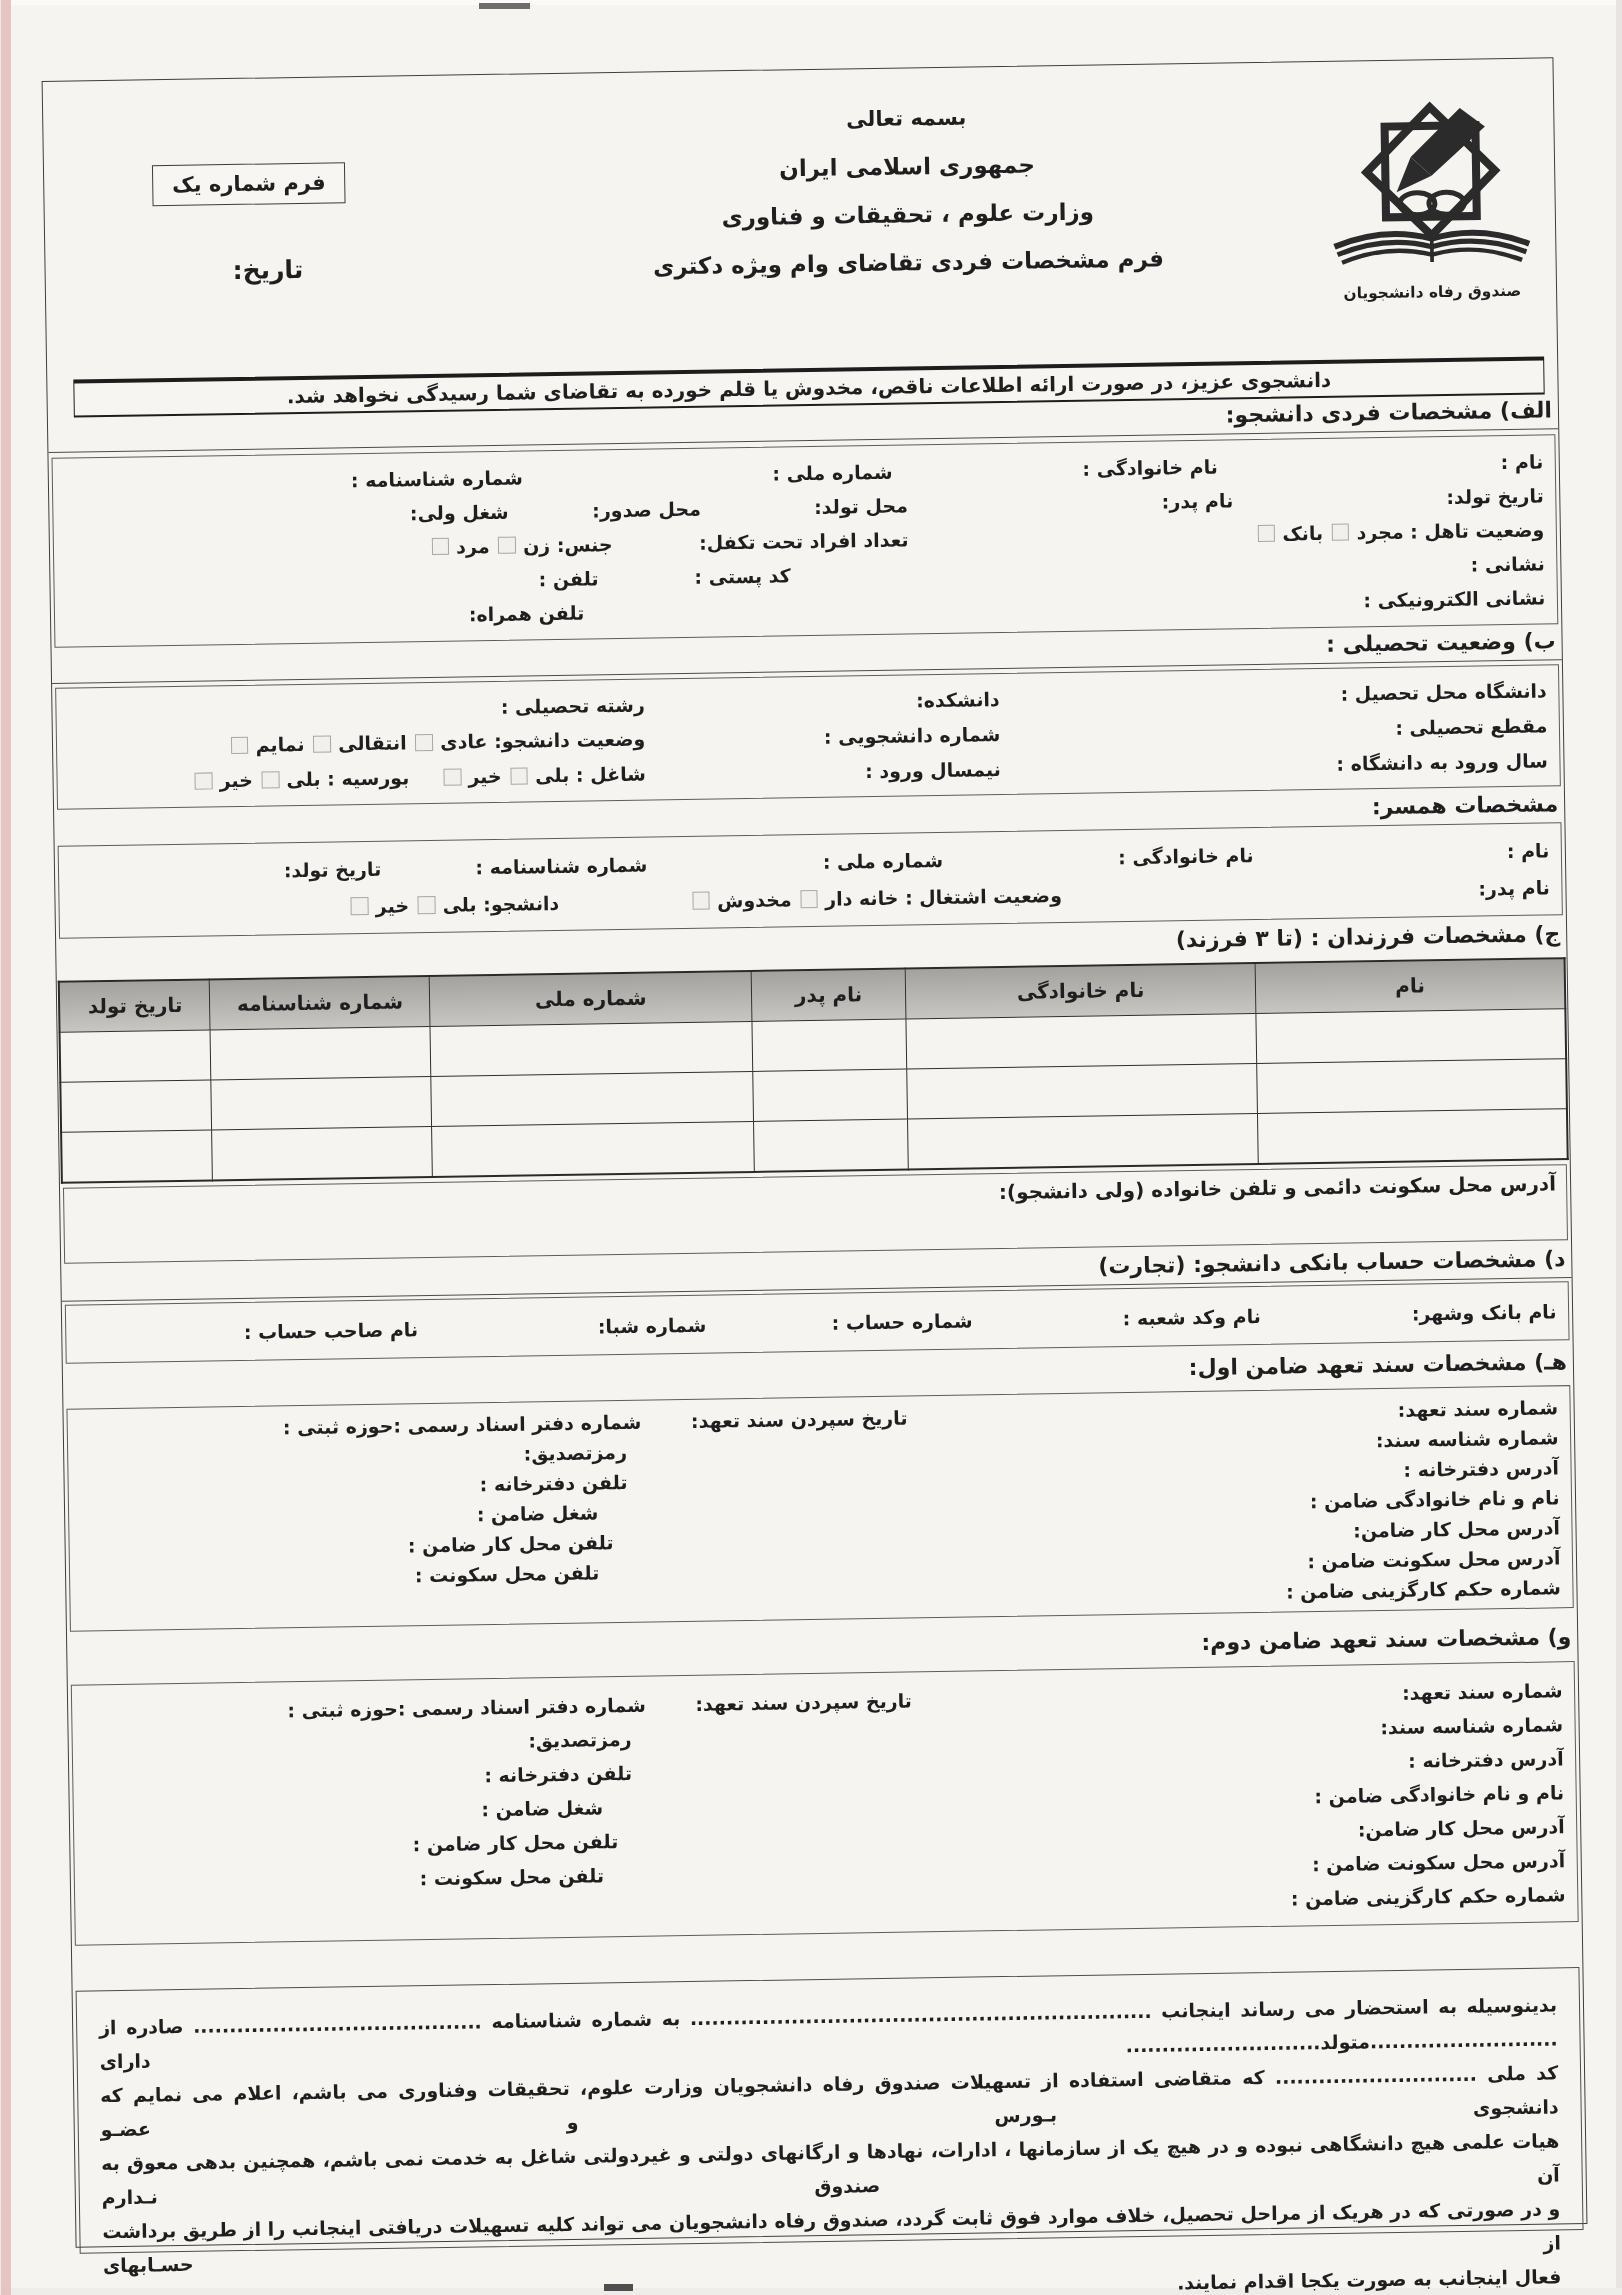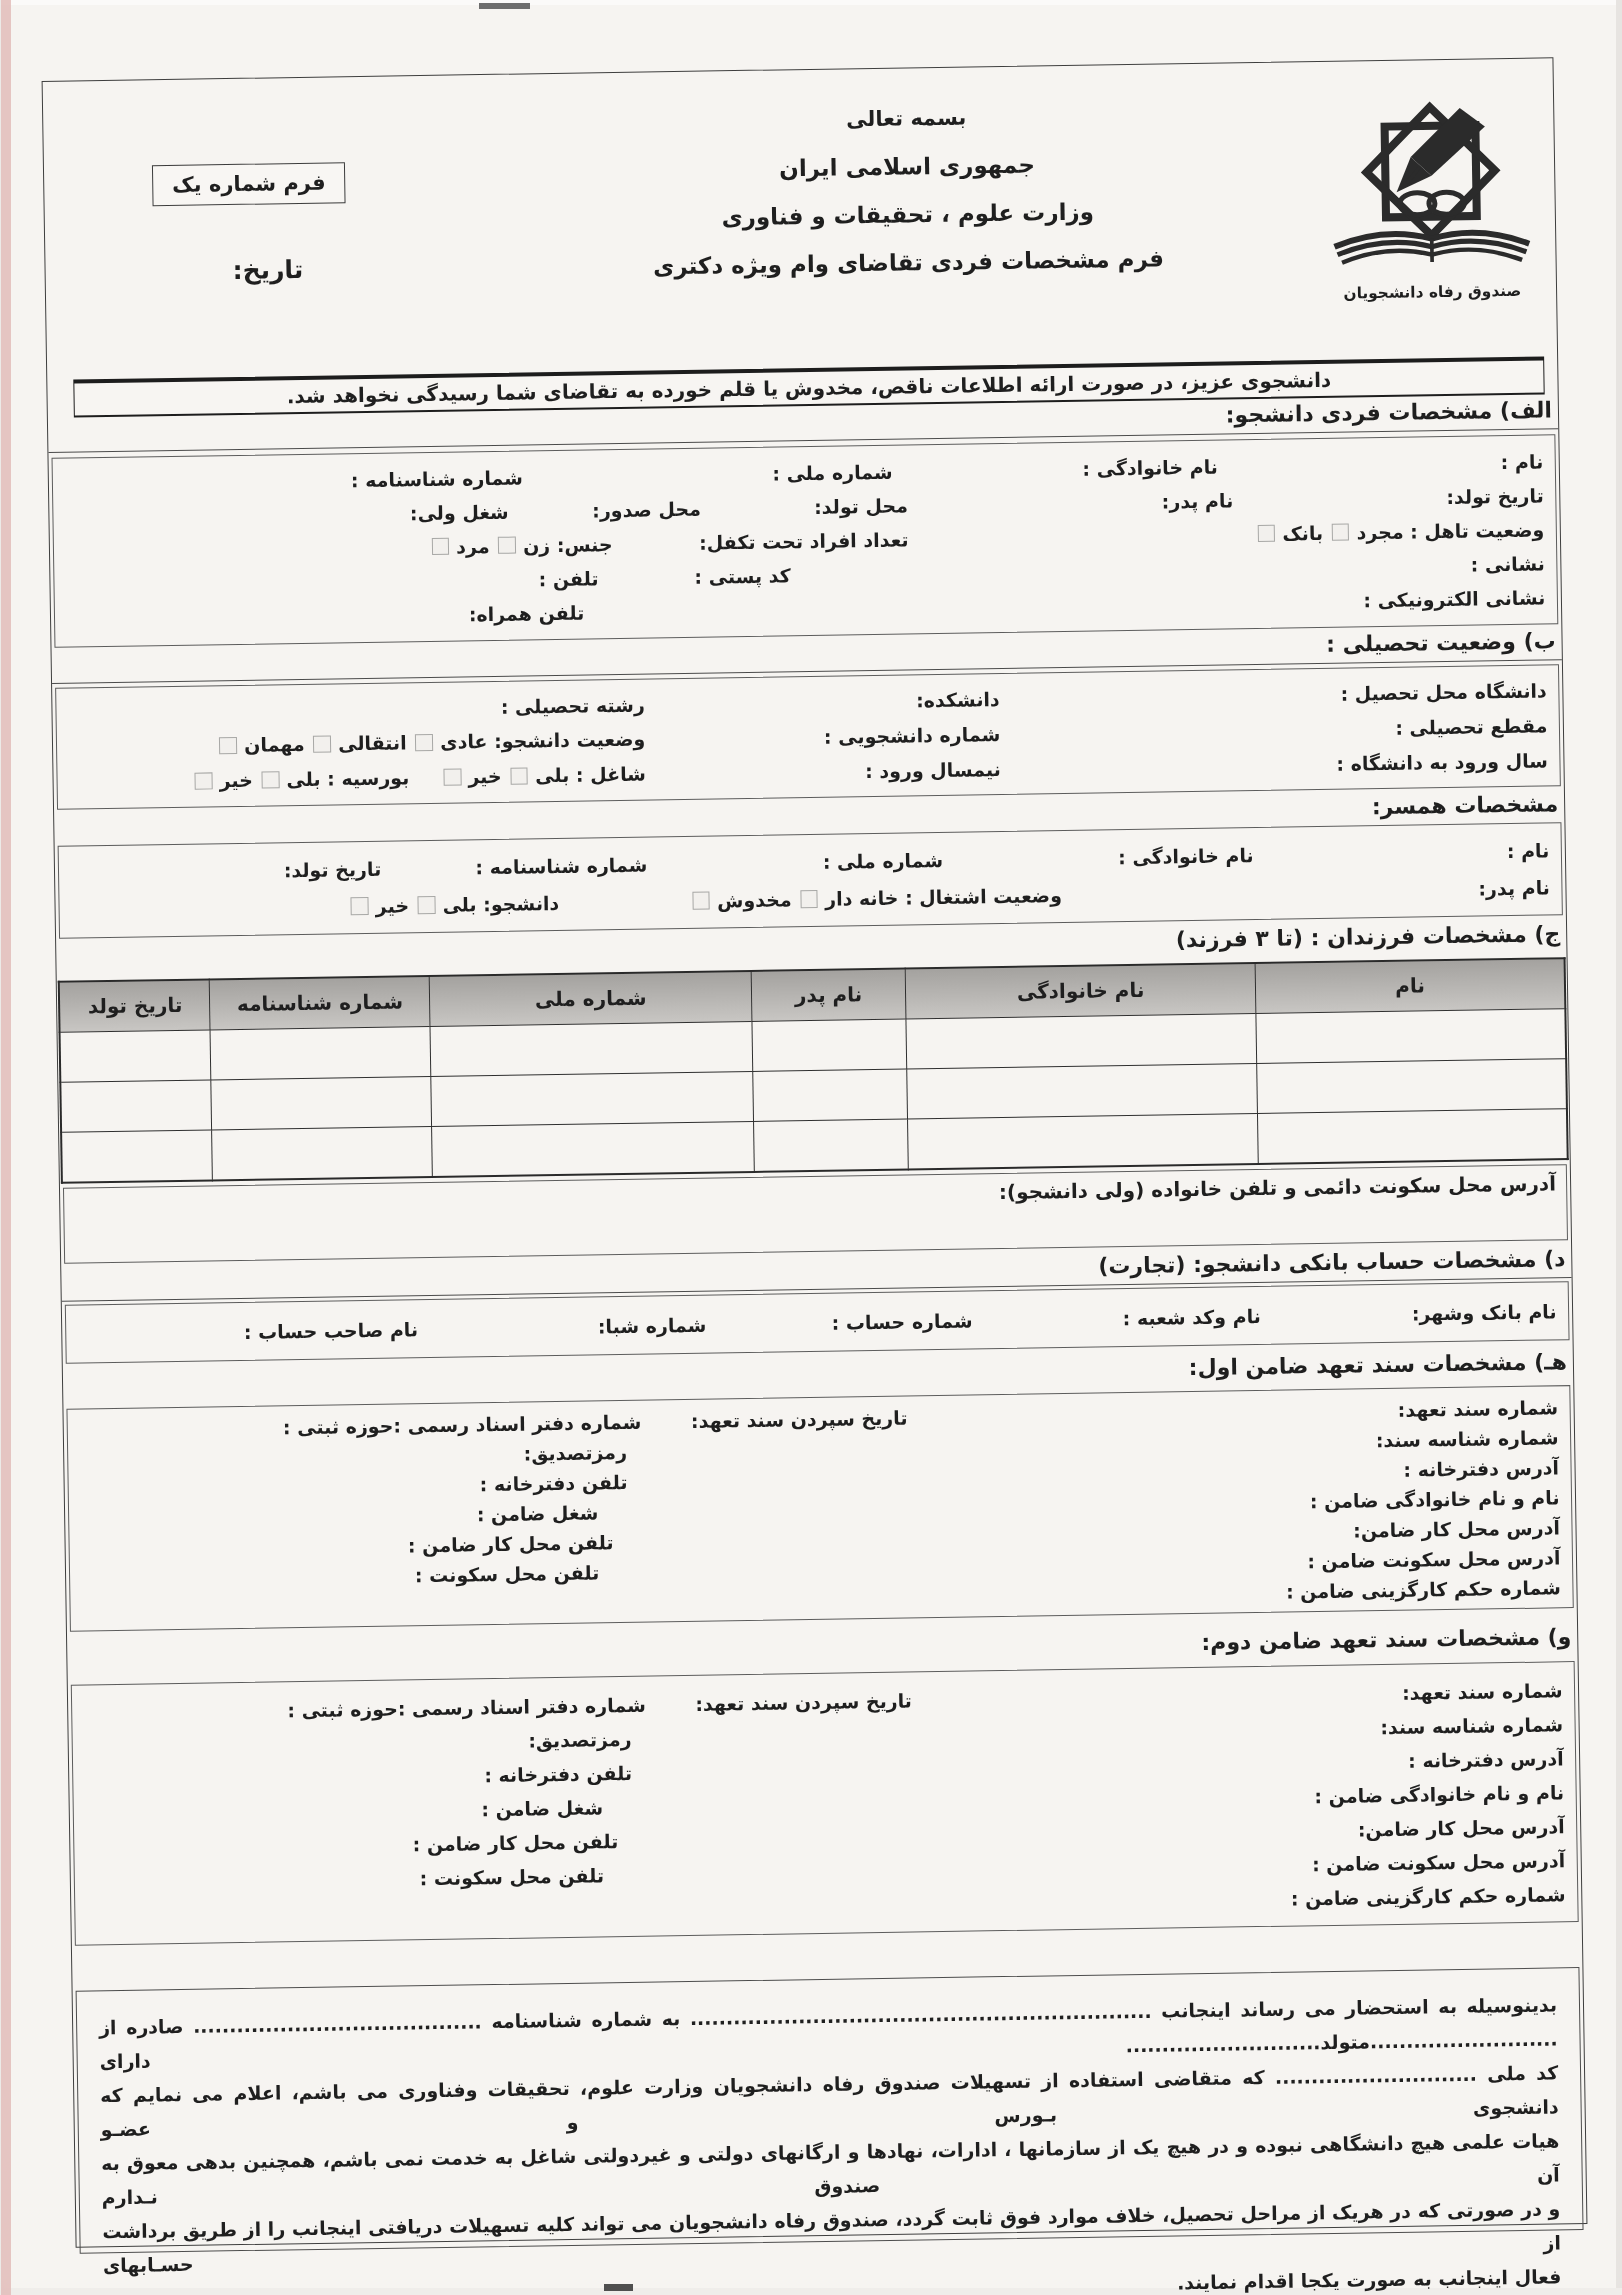--- a/index.html
+++ b/index.html
@@ -152,21 +152,21 @@
       <div class="sec-h" style="margin-top:4.4px;">ب) وضعیت تحصیلی :</div>
       <div class="box" style="margin-top:3.7px;padding-top:7.3px;padding-bottom:7.3px;">
         <div class="row" style="height:35px;">
           <div class="c" style="flex:0 0 37%">دانشگاه محل تحصیل :</div>
           <div class="c" style="flex:0 0 24%">دانشکده:</div>
           <div class="c" style="flex:0 0 39%">رشته تحصیلی :</div>
         </div>
         <div class="row" style="height:35px;">
           <div class="c" style="flex:0 0 37%">مقطع تحصیلی :</div>
           <div class="c" style="flex:0 0 24%">شماره دانشجویی :</div>
-          <div class="c" style="flex:0 0 39%"><span>وضعیت دانشجو: عادی</span><span class="cb"></span><span>انتقالی</span><span class="cb"></span><span>مهمان</span><span class="cb"></span></div>
+          <div class="c" style="flex:0 0 39%"><span>وضعیت دانشجو: عادی</span><span class="cb"></span><span>انتقالی</span><span class="cb"></span><span>نمایم</span><span class="cb"></span></div>
         </div>
         <div class="row" style="height:35px;">
           <div class="c" style="flex:0 0 37%">سال ورود به دانشگاه :</div>
           <div class="c" style="flex:0 0 24%">نیمسال ورود :</div>
           <div class="c" style="flex:0 0 16%"><span>شاغل : بلی</span><span class="cb"></span><span>خیر</span><span class="cb"></span></div>
           <div class="c" style="flex:0 0 23%"><span>بورسیه : بلی</span><span class="cb"></span><span>خیر</span><span class="cb"></span></div>
         </div>
       </div>
 
       <div class="sec-h" style="margin-top:5.9px;border-bottom:none;padding-bottom:1.5px;">مشخصات همسر:</div>

